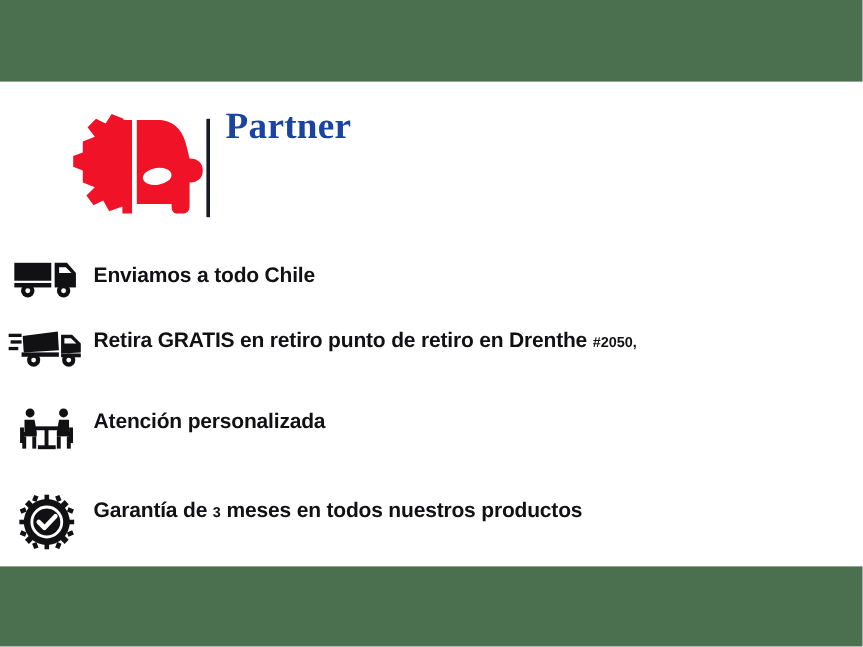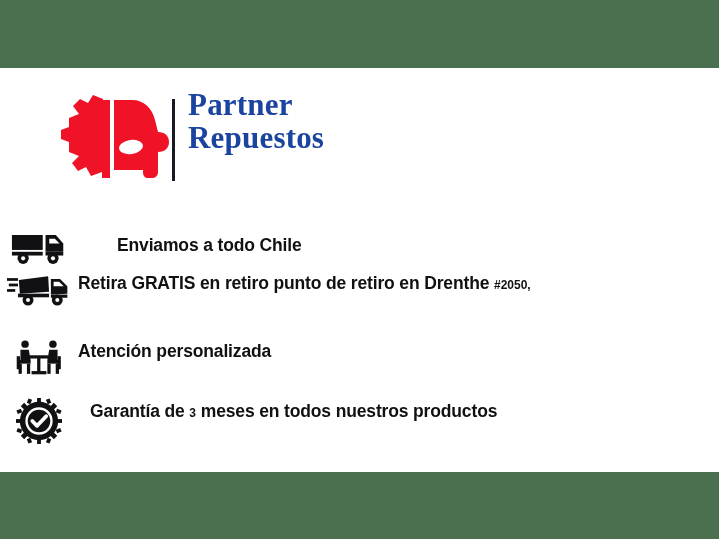--- a/index.html
+++ b/index.html
@@ -97,24 +97,24 @@
     letter-spacing: -0.15px;
     padding-top: 2px;
     white-space: nowrap;
   }
   .feature-text .small-num {
     font-size: 12px;
     letter-spacing: 0;
   }
   .feature-text .line2 { display: block; }
 
-  #row-envio     { top: 232px; gap: 39px; }
+  #row-envio     { top: 216px; }
   #row-retiro    { top: 270px; }
   #row-atencion  { top: 338px; }
-  #row-garantia  { top: 398px; gap: 12px; }
+  #row-garantia  { top: 412px; }
 
   #row-envio    .feature-icon { height: 34px; }
   #row-retiro   .feature-icon { height: 40px; }
   #row-atencion .feature-icon { height: 42px; }
   #row-garantia .feature-icon { height: 46px; }
 
   svg { display: block; }
 </style>
 </head>
 <body>
@@ -141,21 +141,20 @@
         </g>
 
         <ellipse cx="73" cy="55" rx="12" ry="7" fill="#ffffff" transform="rotate(-8 73 55)"></ellipse>
       </svg>
     </div>
 
     <div id="logo-divider"></div>
 
     <div id="logo-text">
       <div class="logo-word">Partner</div>
-      <div class="logo-word">Repuestos</div>
     </div>
 
   </div>
 
   <div class="feature-row" id="row-envio">
     <div class="feature-icon">
       <svg viewBox="0 0 60 34" width="56" height="32" aria-hidden="true">
         <g fill="#111114">
           <rect x="1" y="2" width="33" height="16"></rect>
           <path d="M37 2 L48 2 L56 11 L56 20 L37 20 Z"></path>

